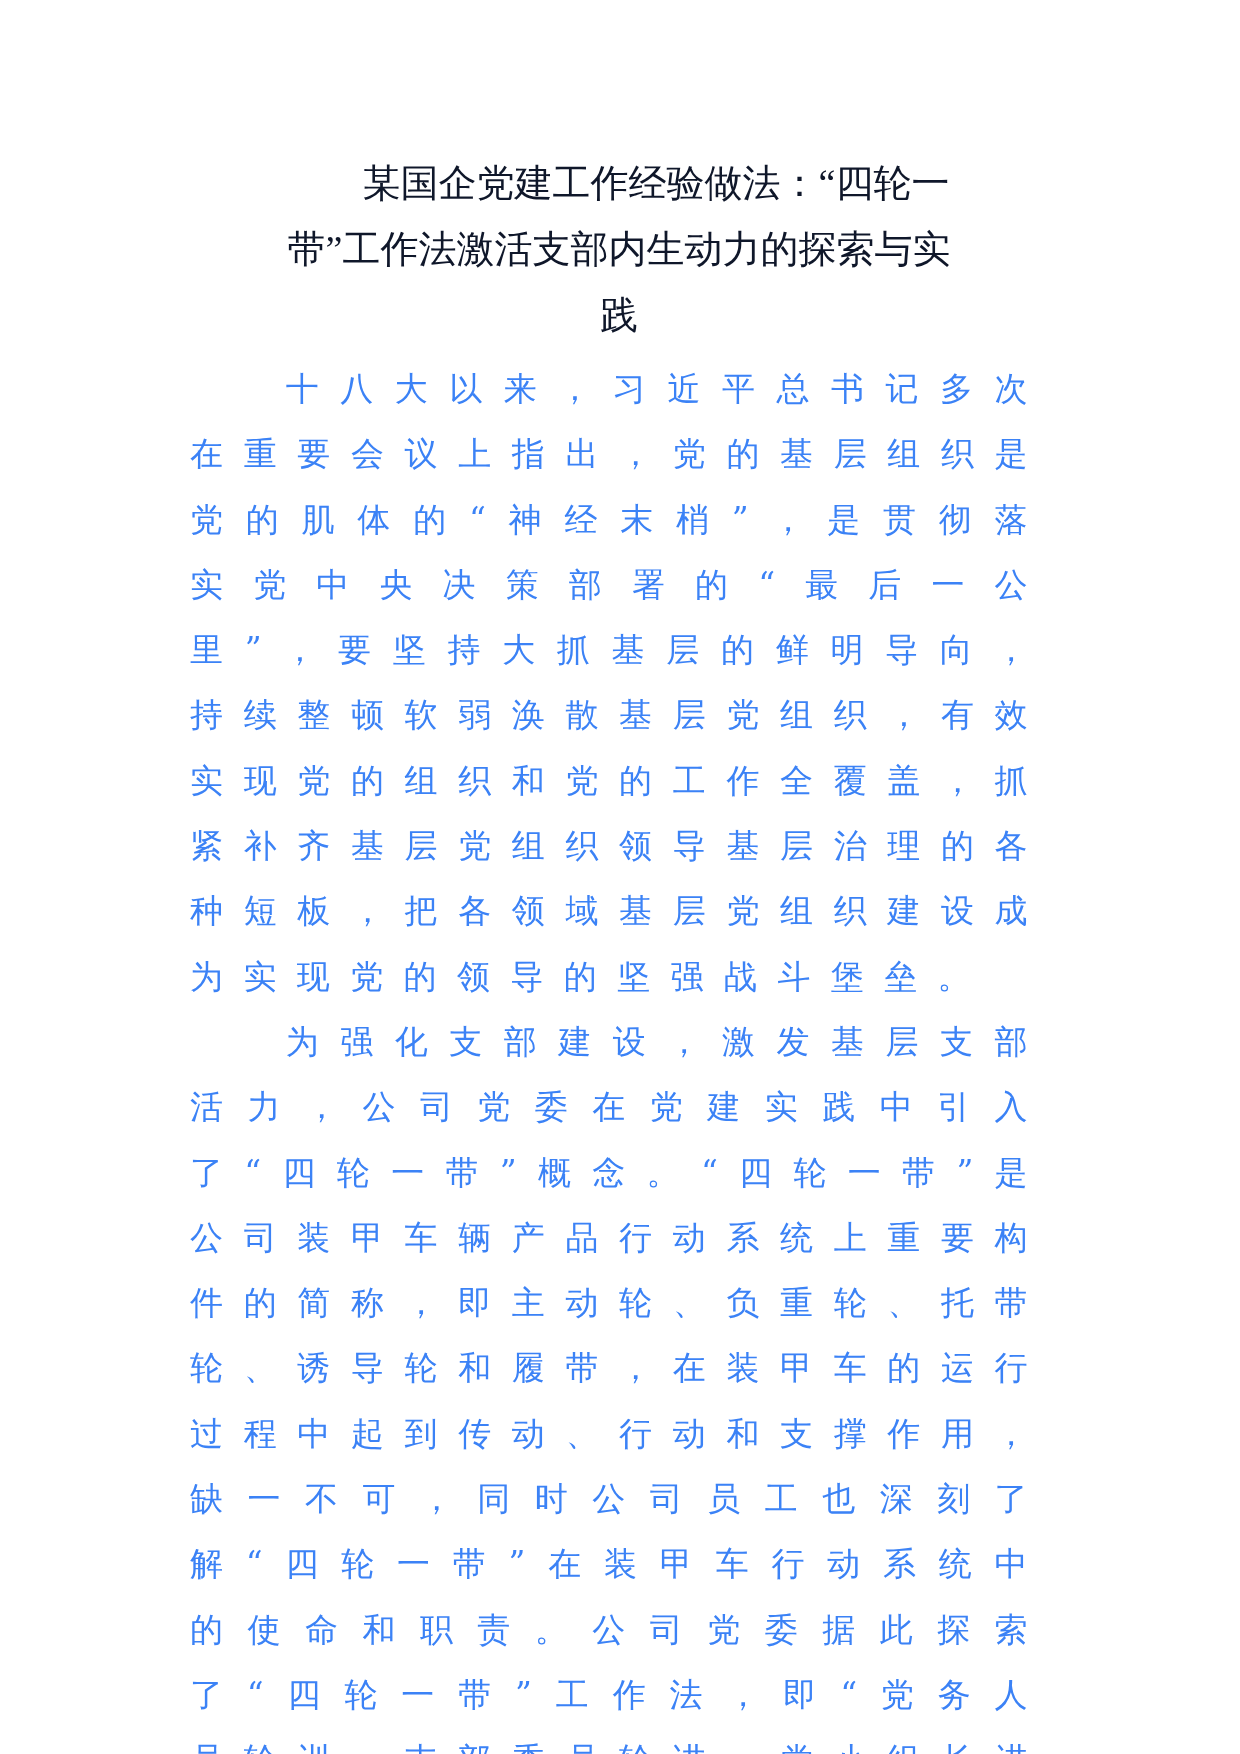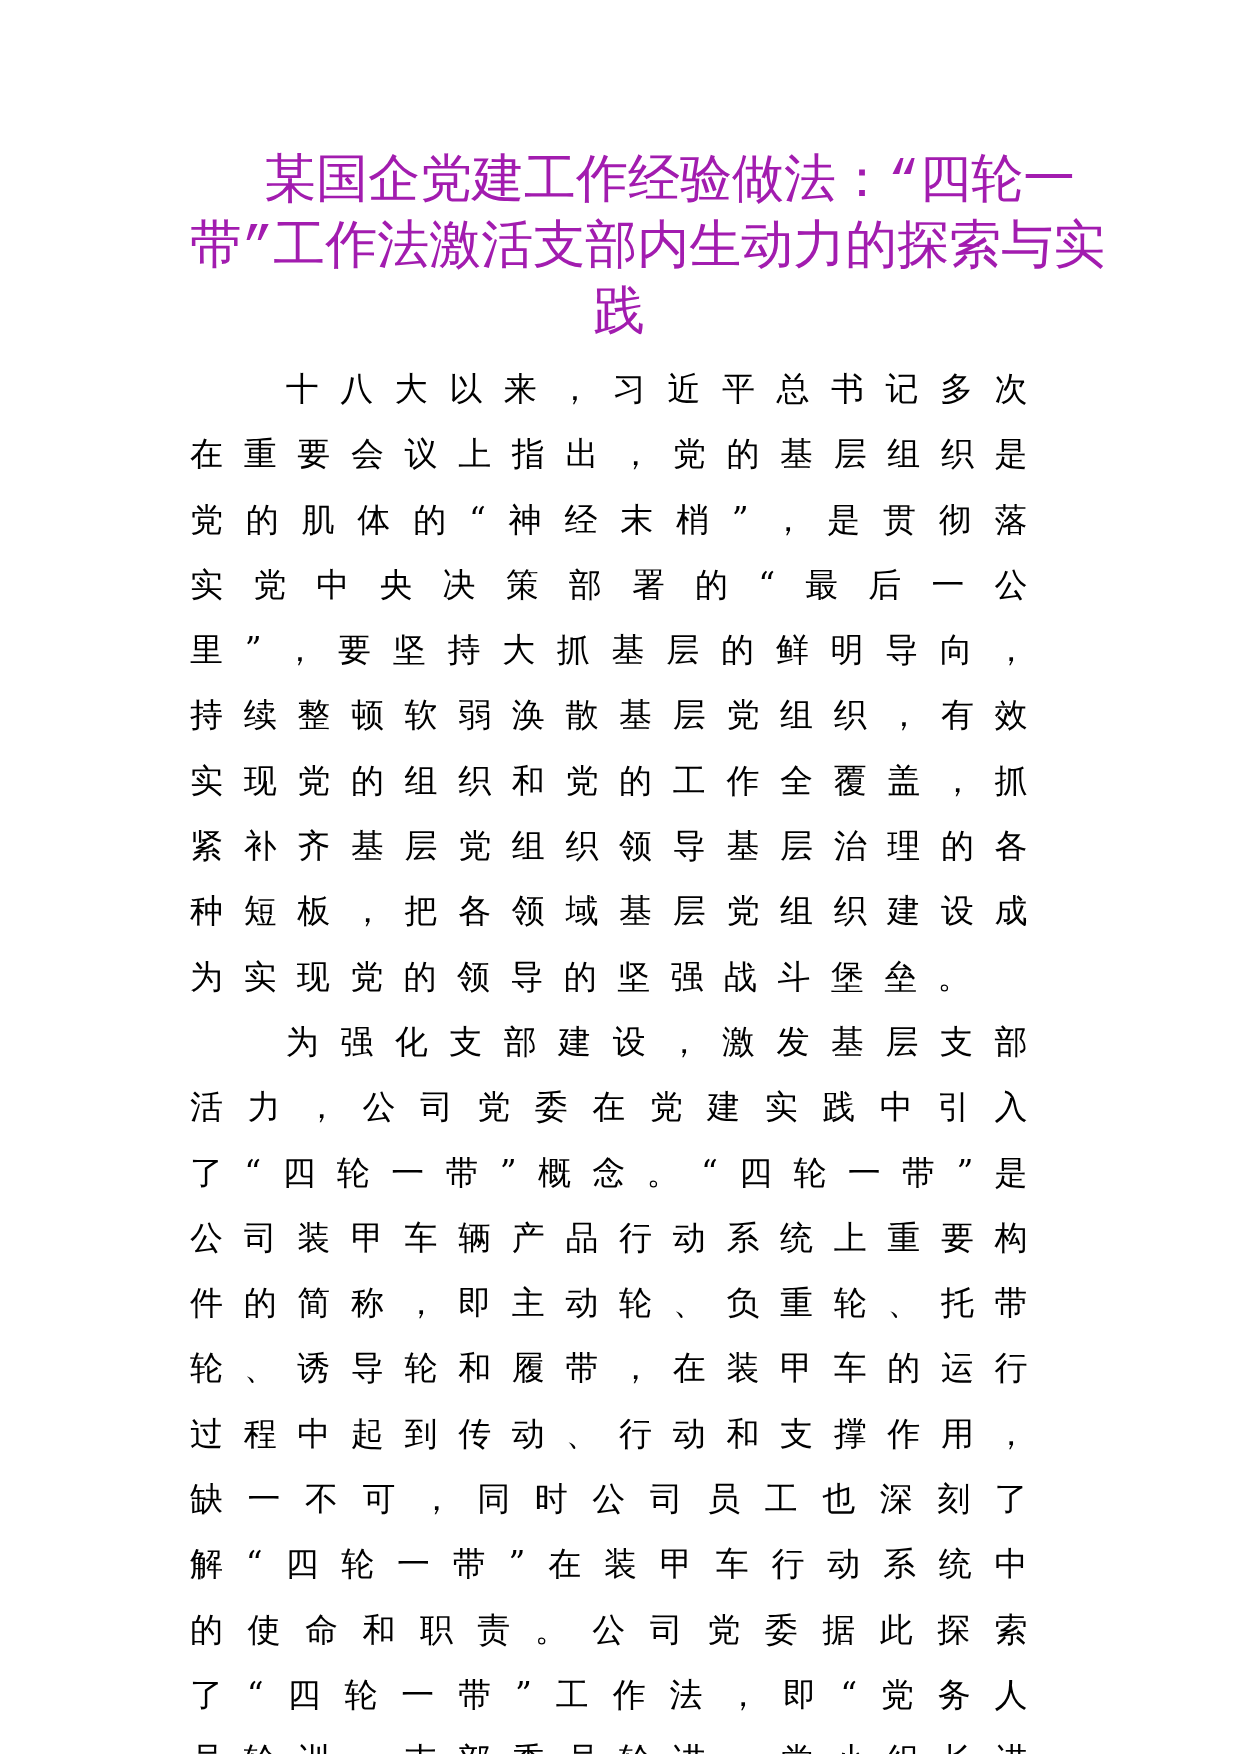--- a/index.html
+++ b/index.html
@@ -14,28 +14,28 @@
       overflow: hidden;
       color: #111111;
     }
     .page {
       position: absolute;
       left: 190px;
       top: 150px;
       width: 858px;
     }
     .doc-title {
-      font-family: Liberation Mono, monospace;
-      font-size: 52px;
+      font-family: Liberation Serif, serif;
+      font-size: 38px;
       font-weight: normal;
       line-height: 66px;
       text-align: center;
       margin: 0 0 0 0;
       letter-spacing: 0px;
-      color: #a21caf;
+      color: #0f172a;
       text-indent: 2em;
       text-align-last: center;
     }
     .doc-title .t-line {
       display: block;
       white-space: nowrap;
     }
     .doc-title .t-line.first {
       text-align: left;
       padding-left: 74px;
@@ -50,21 +50,21 @@
       text-indent: 0;
     }
     .para {
       font-family: "DejaVu Serif", "Liberation Serif", serif;
       font-size: 33px;
       line-height: 65.3px;
       letter-spacing: 20.4px;
       margin: 0;
       text-indent: 2.9em;
       text-align: justify;
-      color: #000000;
+      color: #3b82f6;
     }
     .para + .para {
       margin-top: 0;
     }
     .p1 { margin-top: 8px; }
   </style>
 </head>
 <body>
 
 <div class="page">

